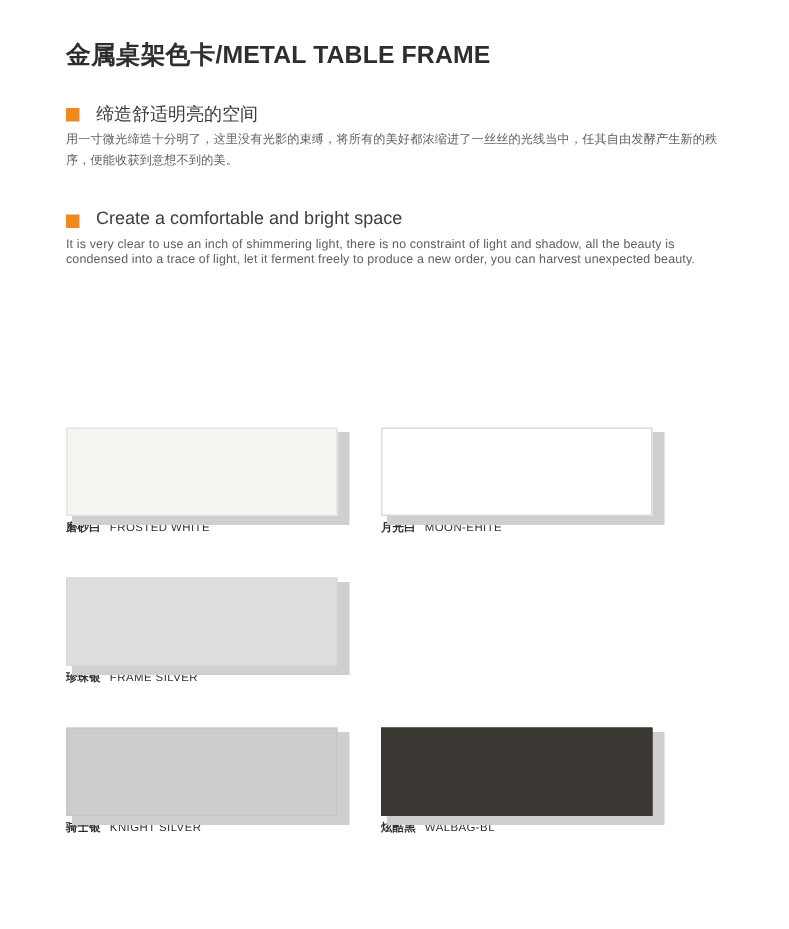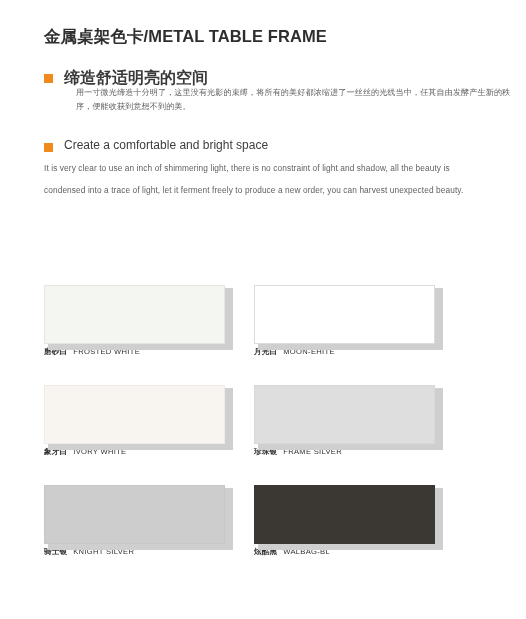--- a/index.html
+++ b/index.html
@@ -45,22 +45,22 @@
   }
   .bullet-square {
     width: 9px;
     height: 9px;
     background: #f08a1c;
     flex: 0 0 auto;
     margin-right: 11px;
     display: inline-block;
   }
   .section-head-text {
-    font-size: 16px;
-    font-weight: bold;
+    font-size: 12px;
+    font-weight: normal;
     color: #3a3a3a;
   }
   .section-head.en .section-head-text {
     font-weight: normal;
     font-size: 12px;
     color: #3d3d3d;
   }
 
   #head-cn-1 { top: 68px; }
   #head-en-1 { top: 138px; align-items: flex-end; }
@@ -69,22 +69,22 @@
   
   .body-para {
     position: absolute;
     left: 44px;
     width: 440px;
     font-size: 8.2px;
     line-height: 13.5px;
     color: #5f5f5f;
     letter-spacing: 0.1px;
   }
-  #para-cn { top: 86px; width: 444px; font-size: 8.1px; margin-left: 32px; }
-  #para-en { top: 157px; width: 442px; font-size: 8.3px; line-height: 22px; }
+  #para-cn { top: 86px; width: 444px; font-size: 8.1px; }
+  #para-en { top: 157px; width: 442px; font-size: 8.3px; line-height: 10px; }
 
   
   .swatch-grid {
     position: absolute;
     left: 44px;
     top: 285px;
     width: 400px;
   }
   .swatch-row {
     display: flex;
@@ -171,29 +171,20 @@
           <div class="swatch-backing"></div>
           <div class="swatch-chip" style="background: rgb(255, 255, 255); border-color: rgb(220, 220, 220);"></div>
         </div>
         <div class="swatch-label">
           <span class="cn">月光白</span><span class="en">MOON-EHITE</span>
         </div>
       </div>
     </div>
 
     <div class="swatch-row">
-      <div class="swatch-cell">
-        <div class="swatch-chip-wrap">
-          <div class="swatch-backing"></div>
-          <div class="swatch-chip" style="background: rgb(248, 245, 240); border-color: rgb(239, 236, 231);"></div>
-        </div>
-        <div class="swatch-label">
-          <span class="cn">象牙白</span><span class="en">IVORY WHITE</span>
-        </div>
-      </div>
 
       <div class="swatch-cell">
         <div class="swatch-chip-wrap">
           <div class="swatch-backing"></div>
           <div class="swatch-chip" style="background: rgb(222, 222, 222); border-color: rgb(216, 216, 216);"></div>
         </div>
         <div class="swatch-label">
           <span class="cn">珍珠银</span><span class="en">FRAME SILVER</span>
         </div>
       </div>

